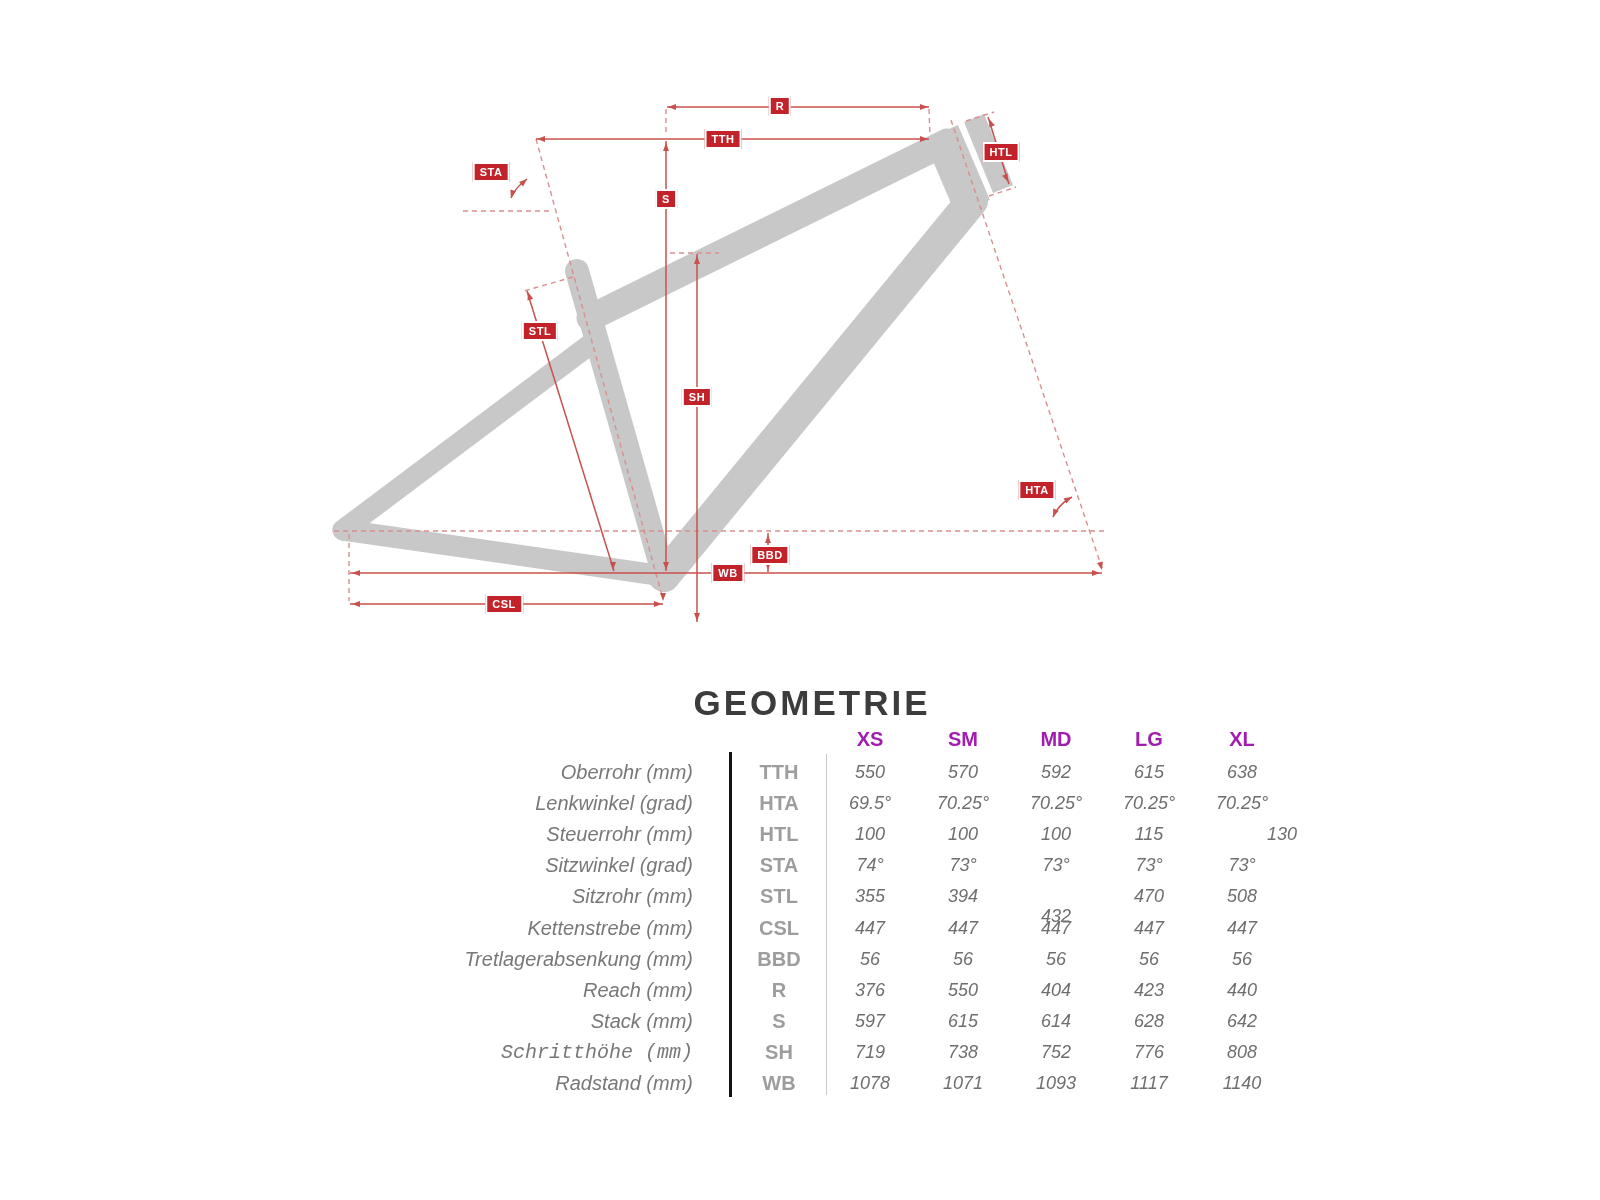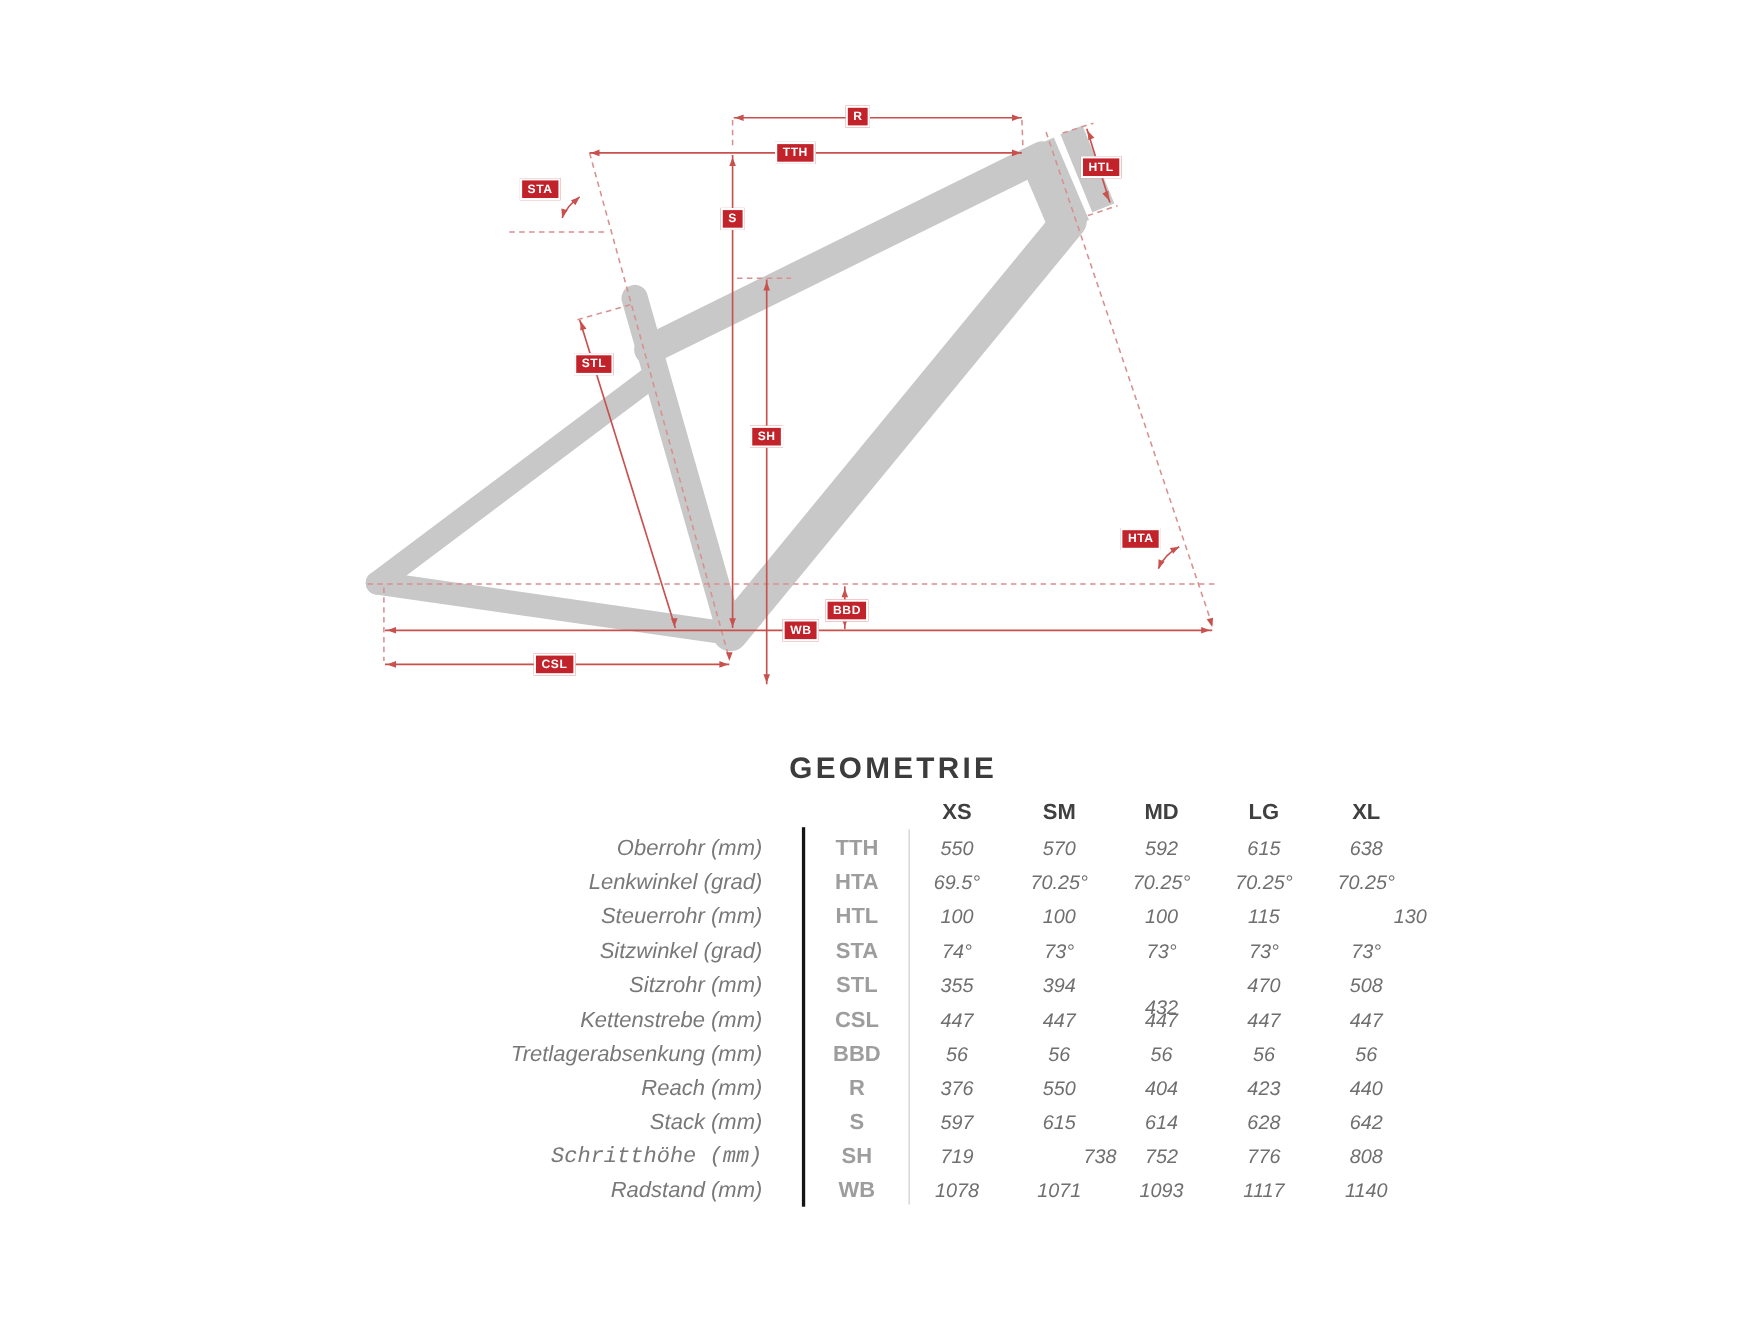--- a/index.html
+++ b/index.html
@@ -6,25 +6,25 @@
   .stage{position:relative;width:1600px;height:1200px;background:#ffffff;overflow:hidden;
          font-family:"Liberation Sans", sans-serif;}
   .figure{position:absolute;left:0;top:0;width:1600px;height:660px;}
   .figure svg{position:absolute;left:0;top:0;}
   
   .tag{position:absolute;transform:translate(-50%,-50%);background:#c2232a;color:#ffffff;
        font-weight:bold;font-size:11px;letter-spacing:.5px;line-height:1;
        padding:3px 5px 2px 5px;border:2px solid #ffffff;white-space:nowrap;}
   
   .geo-title{position:absolute;left:412px;top:683px;width:800px;text-align:center;
-             font-size:27px;font-weight:bold;letter-spacing:3px;color:#3c3c3c;}
+             font-size:35px;font-weight:bold;letter-spacing:3px;color:#3c3c3c;}
   .vline-black{position:absolute;left:729px;top:752px;width:3px;height:345px;background:#141414;}
   .vline-gray{position:absolute;left:826px;top:754px;width:1px;height:341px;background:#c9c9c9;}
   .cell{position:absolute;transform:translate(-50%,-50%);white-space:nowrap;}
-  .size-header{color:#404040;font-weight:bold;font-size:20px;}
+  .size-header{color:#a21caf;font-weight:bold;font-size:20px;}
   .row-label{position:absolute;right:907px;transform:translate(0,-50%);text-align:right;
              color:#787878;font-style:italic;font-size:20px;white-space:nowrap;}
   .size-code{color:#9d9d9e;font-weight:bold;font-size:20px;}
   .geo-value{color:#6f6f6f;font-style:italic;font-size:18px;}
 </style>
 </head>
 <body>
 
 <div class="stage">
 
@@ -182,21 +182,21 @@
       <span class="row-label" style="top: 1021px;">Stack (mm)</span>
       <span class="cell size-code" style="left: 779px; top: 1021px;">S</span>
       <span class="cell geo-value" style="left: 870px; top: 1021px;">597</span>
       <span class="cell geo-value" style="left: 963px; top: 1021px;">615</span>
       <span class="cell geo-value" style="left: 1056px; top: 1021px;">614</span>
       <span class="cell geo-value" style="left: 1149px; top: 1021px;">628</span>
       <span class="cell geo-value" style="left: 1242px; top: 1021px;">642</span>
       <span class="row-label" style="top: 1052px; font-family: Liberation Mono, monospace;">Schritthöhe (mm)</span>
       <span class="cell size-code" style="left: 779px; top: 1052px;">SH</span>
       <span class="cell geo-value" style="left: 870px; top: 1052px;">719</span>
-      <span class="cell geo-value" style="left: 963px; top: 1052px; margin-left: 37px;">738</span>
+      <span class="cell geo-value" style="left: 963px; top: 1052px;">738</span>
       <span class="cell geo-value" style="left: 1056px; top: 1052px;">752</span>
       <span class="cell geo-value" style="left: 1149px; top: 1052px;">776</span>
       <span class="cell geo-value" style="left: 1242px; top: 1052px;">808</span>
       <span class="row-label" style="top: 1083px;">Radstand (mm)</span>
       <span class="cell size-code" style="left: 779px; top: 1083px;">WB</span>
       <span class="cell geo-value" style="left: 870px; top: 1083px;">1078</span>
       <span class="cell geo-value" style="left: 963px; top: 1083px;">1071</span>
       <span class="cell geo-value" style="left: 1056px; top: 1083px;">1093</span>
       <span class="cell geo-value" style="left: 1149px; top: 1083px;">1117</span>
       <span class="cell geo-value" style="left: 1242px; top: 1083px;">1140</span>

